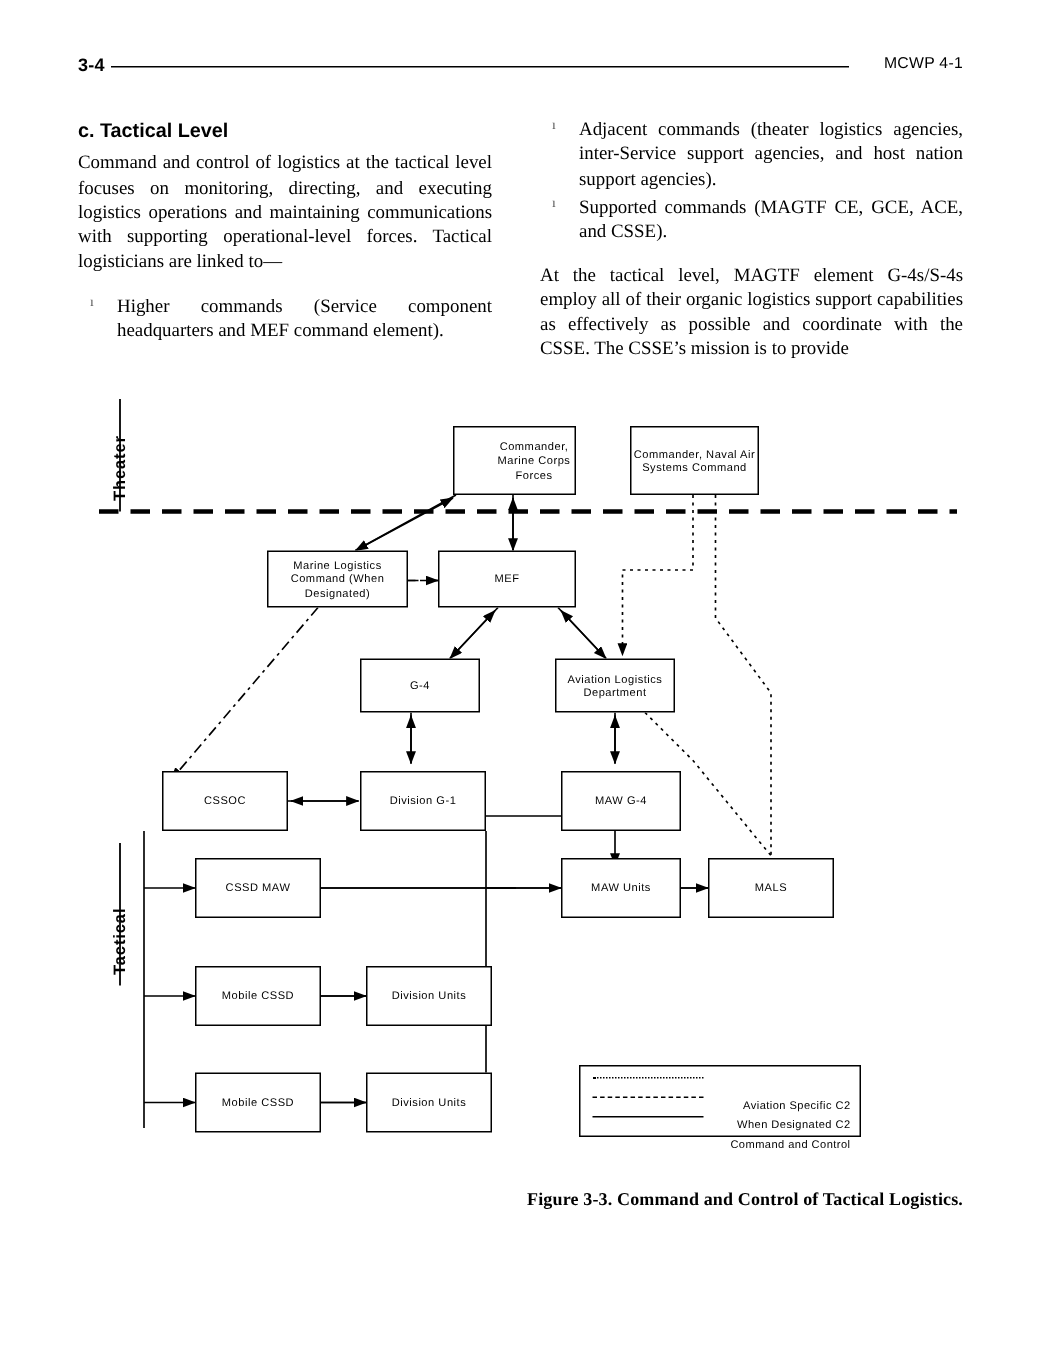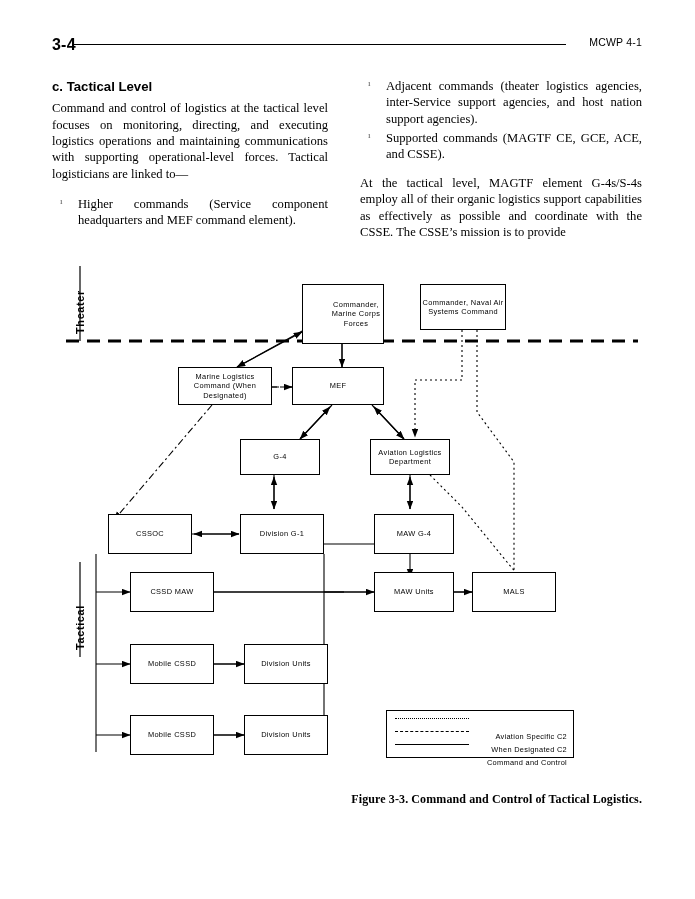--- a/index.html
+++ b/index.html
@@ -28,21 +28,21 @@
     left: 52px;
     top: 36px;
     width: 590px;
     height: 20px;
   }
   .hdr-left {
     position: absolute;
     left: 0;
     top: 0;
     font-family: "Liberation Sans", sans-serif;
-    font-size: 16px;
+    font-size: 12px;
     font-weight: bold;
     letter-spacing: 0.2px;
   }
   .hdr-right {
     position: absolute;
     right: 0;
     top: 0;
     font-family: "Liberation Sans", sans-serif;
     font-size: 10.5px;
     font-weight: normal;
@@ -283,21 +283,21 @@
       <line x1="150" y1="473" x2="192" y2="473" stroke="#000" stroke-width="1.1" marker-end="url(#arr)"></line>
       <line x1="192" y1="473" x2="152" y2="473" stroke="#000" stroke-width="1.1" marker-end="url(#arr)"></line>
 
       <path d="M272,402 L262,402" stroke="#000" stroke-width="1.1"></path>
       <path d="M272,473 L262,473" stroke="#000" stroke-width="1.1"></path>
     </svg>
 
     <div class="vlabel" style="left:22px; top:72px;">Theater</div>
     <div class="vlabel" style="left:22px; top:388px;">Tactical</div>
 
-    <div class="box" style="left:250px; top:22px; width:82px; height:60px;padding-left:26px;">Commander, Marine Corps Forces</div>
+    <div class="box" style="left:250px; top:22px; width:82px; height:46px;padding-left:26px;">Commander, Marine Corps Forces</div>
     <div class="box" style="left:368px; top:22px; width:86px; height:46px;">Commander, Naval Air Systems Command</div>
 
     <div class="box" style="left:126px; top:105px; width:94px; height:38px;">Marine Logistics Command (When Designated)</div>
     <div class="box" style="left:240px; top:105px; width:92px; height:38px;">MEF</div>
 
     <div class="box" style="left:188px; top:177px; width:80px; height:36px;">G-4</div>
     <div class="box" style="left:318px; top:177px; width:80px; height:36px;">Aviation Logistics Department</div>
 
     <div class="box" style="left:56px; top:252px; width:84px; height:40px;">CSSOC</div>
     <div class="box" style="left:188px; top:252px; width:84px; height:40px;">Division G-1</div>

